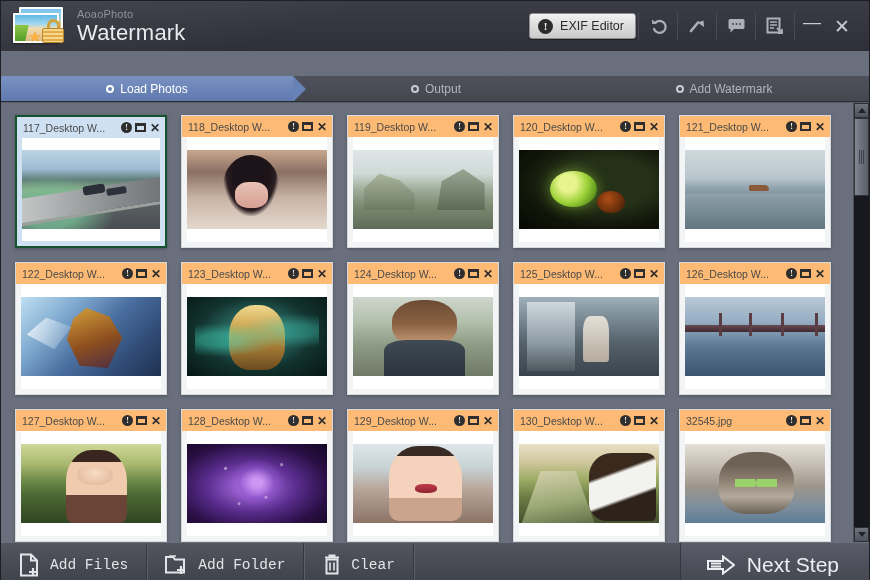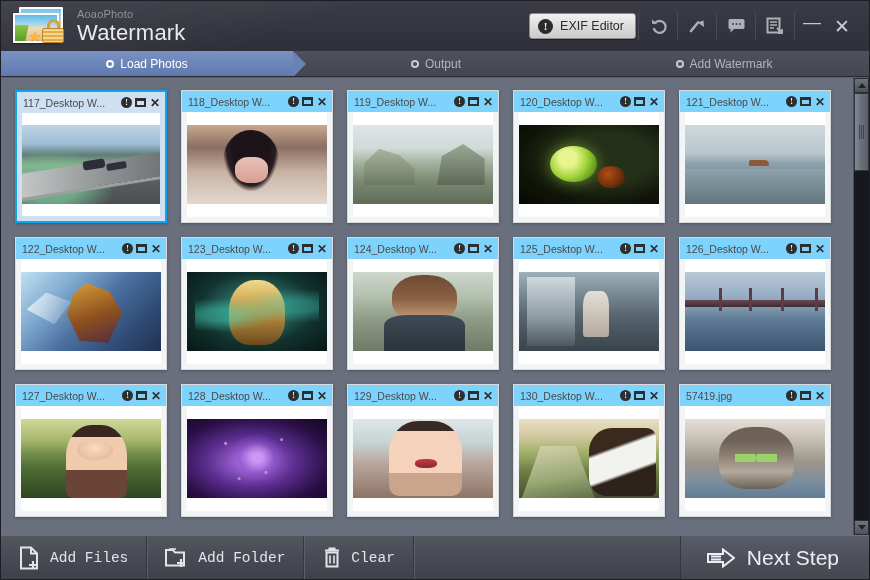--- a/index.html
+++ b/index.html
@@ -83,20 +83,21 @@
     color:#c8cad1; cursor:pointer; }
   .win-btn.min { font-size:18px; line-height:0; padding-bottom:8px; }
   .win-btn.close { font-size:19px; }
 
   
   .stepbar {
     height: 26px; flex:0 0 26px;
     background: linear-gradient(180deg,#4e505c 0%,#45474f 100%);
     display:flex; position:relative; overflow:hidden;
     border-bottom:1px solid #2b2c33;
+    margin-top:25px;
   }
   .step { position:relative; display:flex; align-items:center; justify-content:center;
     color:#b3b5bd; font-size:12px; gap:6px; cursor:pointer; }
   .step .dot { width:8px;height:8px;border-radius:50%;border:2px solid #c9cbd3; }
   .step1 { width:292px; background: linear-gradient(180deg,#7a92c2 0%,#5f79af 100%); color:#fff; }
   .step1 .dot { border-color:#fff; }
   .step1::after { content:""; position:absolute; right:-13px; top:0; width:0;height:0;
     border-top:13px solid transparent; border-bottom:13px solid transparent;
     border-left:13px solid #6682b6; z-index:2; }
   .step2 { width:290px; }
@@ -118,26 +119,26 @@
   .grid-wrap { flex:1; padding:12px 0 0 14px; overflow:hidden; }
   .grid { display:flex; flex-wrap:wrap; gap:14px 14px; }
   .card {
     width:152px; height:133px;
     background:#f3f4f5;
     border:1px solid #d8dadd;
     box-shadow:0 1px 3px rgba(0,0,0,.28);
     display:flex; flex-direction:column;
     cursor:pointer;
   }
-  .card.selected { border:2px solid #0ea5e9; background:#cfe0f3;justify-content:center; }
+  .card.selected { border:2px solid #14532d; background:#cfe0f3;justify-content:center; }
   .card-head {
     height:21px; flex:0 0 21px;
     display:flex; align-items:center;
     padding:0 4px 0 6px; gap:3px;
-    background:#7dd3fc;
+    background:#fdba74;
   }
   .card.selected .card-head { background:#cfe0f3; }
   .card-title {
     flex:1; font-size:10.5px; color:#4a4a4a;
     white-space:nowrap; overflow:hidden; text-overflow:clip;
   }
   .ci { display:flex; align-items:center; justify-content:center; cursor:pointer; color:#2e2e2e; }
   .ci-info { width:11px;height:11px;border-radius:50%;background:#2e2e2e;color:#fff;
     font-size:8px;font-weight:bold;font-family:"Liberation Serif",serif; }
   .ci-max { width:11px;height:9px;border:2px solid #2e2e2e; border-top-width:3px; }
@@ -514,21 +515,21 @@
               <span class="ci ci-info">!</span>
               <span class="ci ci-max"></span>
               <span class="ci ci-close">✕</span>
             </div>
             <div class="card-body">
               <div class="thumb t130"></div>
             </div>
           </div>
           <div class="card">
             <div class="card-head">
-              <span class="card-title">57419.jpg</span>
+              <span class="card-title">32545.jpg</span>
               <span class="ci ci-info">!</span>
               <span class="ci ci-max"></span>
               <span class="ci ci-close">✕</span>
             </div>
             <div class="card-body">
               <div class="thumb t43089"></div>
             </div>
           </div>
         </div>
     </div>

